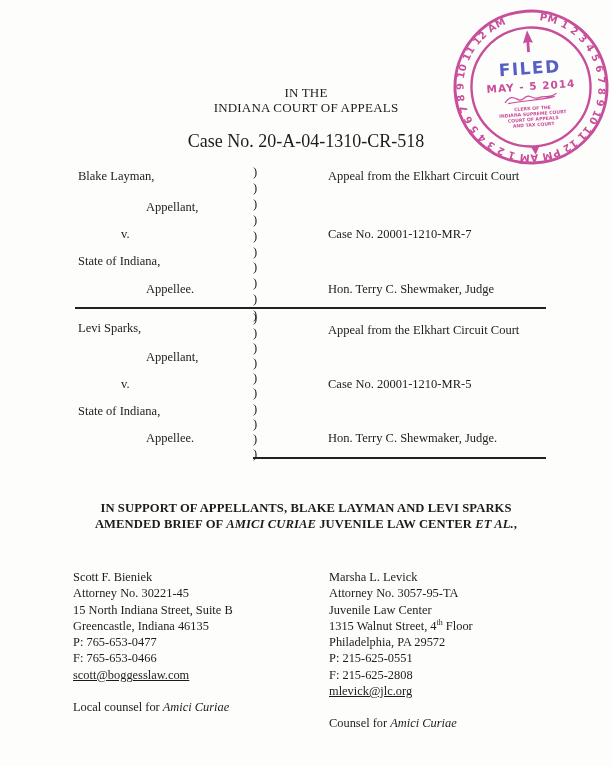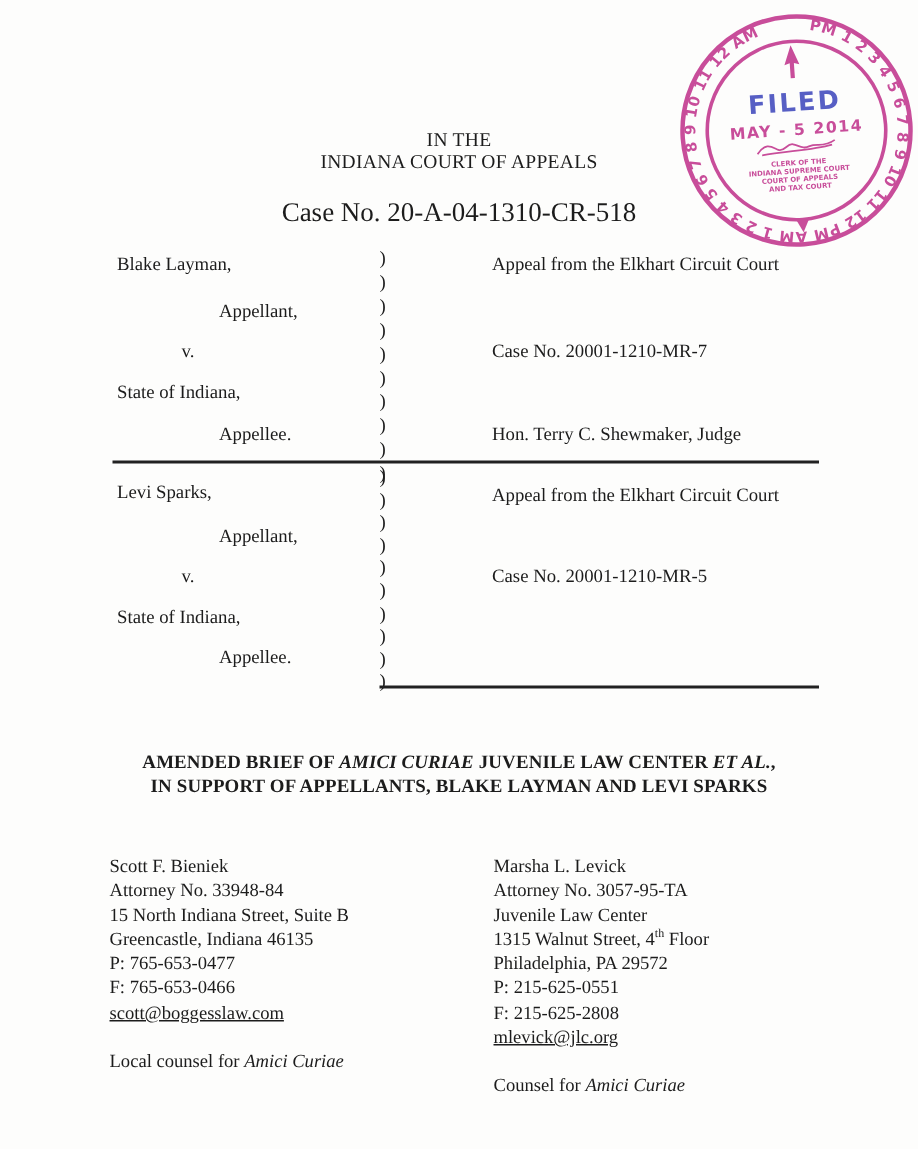--- a/index.html
+++ b/index.html
@@ -88,34 +88,35 @@
 )
 )
 )
 )
 )
 )
 )
 )</div>
   <div class="abs cap" style="left:328px;top:323px">Appeal from the Elkhart Circuit Court</div>
   <div class="abs cap" style="left:328px;top:377px">Case No. 20001-1210-MR-5</div>
+  <div class="abs cap" style="left:328px;top:431px">Hon. Terry C. Shewmaker, Judge.</div>
 
   <div class="abs rule" style="left:253px;top:457px;width:293px;height:2px"></div>
 
   <div class="abs centered brief-title" style="top:501px">
+    <div>IN SUPPORT OF APPELLANTS, BLAKE LAYMAN AND LEVI SPARKS</div>
     <div>
       <span>AMENDED BRIEF OF </span><span class="it">AMICI CURIAE</span><span> JUVENILE LAW CENTER </span><span class="it">ET AL.</span><span>,</span>
     </div>
-    <div>IN SUPPORT OF APPELLANTS, BLAKE LAYMAN AND LEVI SPARKS</div>
   </div>
 
   <div class="abs counsel" style="left:73px;top:569px">
     <div>
         <div>Scott F. Bieniek</div>
-        <div>Attorney No. 33948-84</div>
+        <div>Attorney No. 30221-45</div>
         <div>15 North Indiana Street, Suite B</div>
         <div>Greencastle, Indiana 46135</div>
         <div>P: 765-653-0477</div>
         <div>F: 765-653-0466</div>
       </div>
     <div class="email">scott@boggesslaw.com</div>
     <div class="role">
       <span>Local counsel for </span><span class="it">Amici Curiae</span>
     </div>
   </div>

